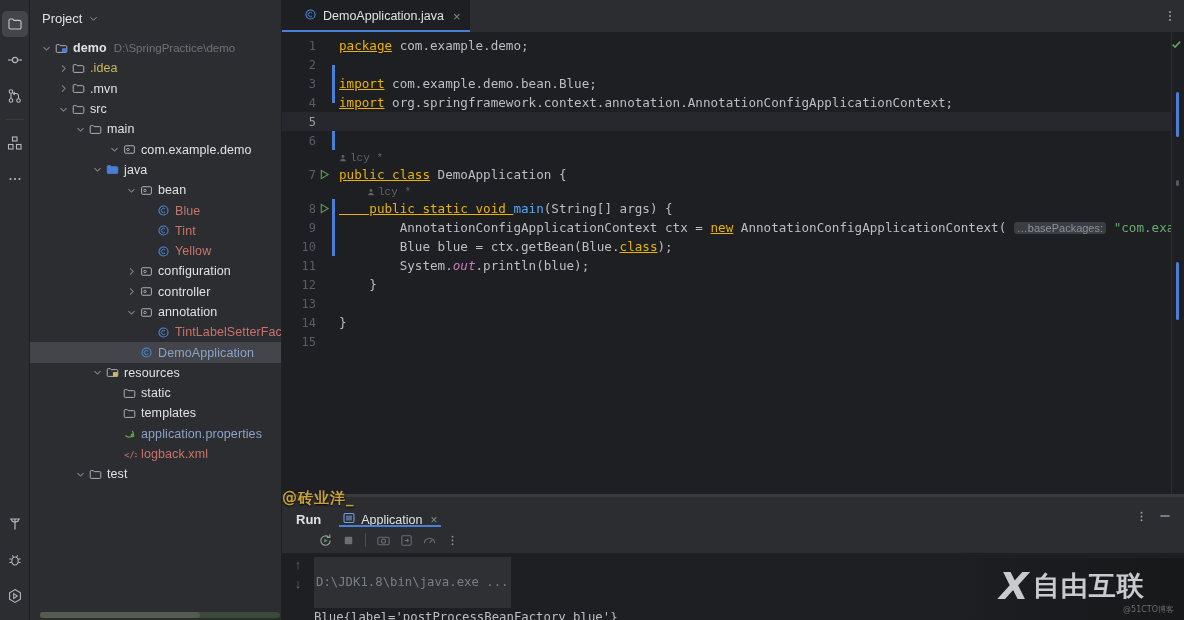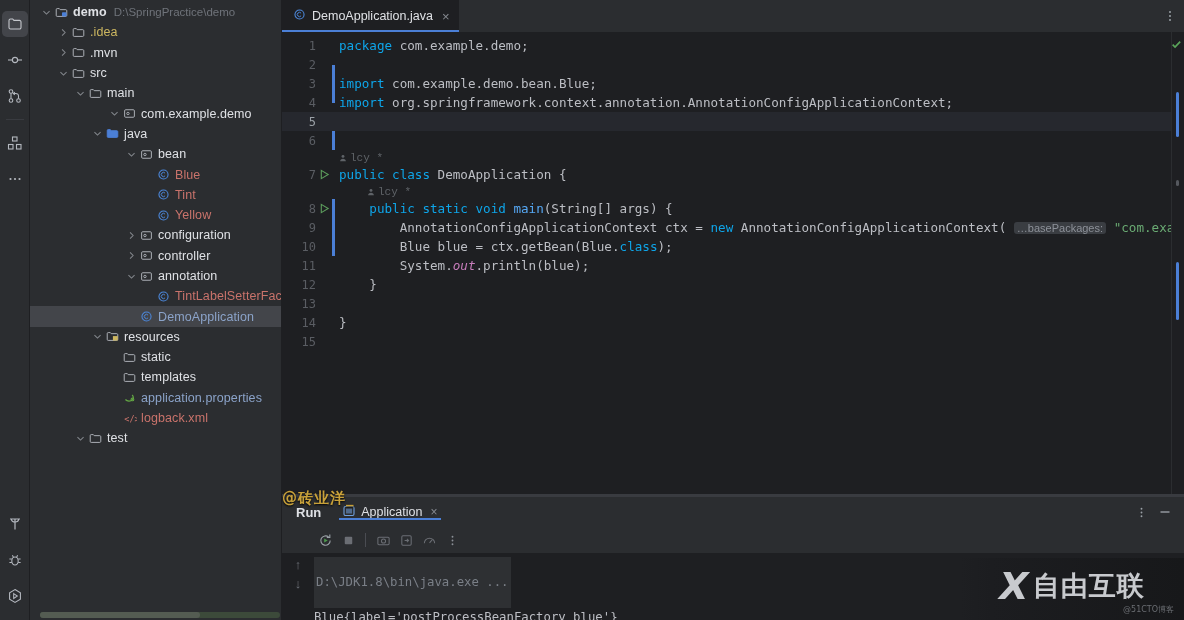--- a/index.html
+++ b/index.html
@@ -67,21 +67,21 @@
   .tree-hscroll i { display:block; height:6px; width:160px; background:#545c52; border-radius:3px; }
 
   
   .editor-col { flex: 1 1 auto; display: flex; flex-direction: column; min-width: 0; height: 620px; }
 
   .tabbar {
     height: 32px; flex: 0 0 32px; background: #2b2d30; display: flex; align-items: stretch;
     position: relative;
   }
   .etab {
-    display: flex; align-items: center; padding: 0 9px 0 11px; font-size: 12.5px;
+    display: flex; align-items: center; padding: 0 9px 0 22px; font-size: 12.5px;
     color: #9aa0a6; cursor: pointer; position: relative; gap: 6px;
   }
   .etab.active { background: #1e1f22; color: #dfe1e5; }
   .etab.active::after {
     content:''; position:absolute; left:0; right:0; bottom:0; height:2px; background:#4b7fd6;
   }
   .etab .cicon { flex: 0 0 auto; }
   .etab .xclose { font-size: 13px; color: #868a91; margin-left: 3px; line-height: 1; }
   .tabbar-menu { margin-left: auto; width: 28px; display:flex; align-items:center; justify-content:center; cursor:pointer; }
 
@@ -94,21 +94,21 @@
   .row.cur { background: #26282e; }
   .gutter {
     width: 54px; flex: 0 0 54px; display: flex; align-items: center; justify-content: flex-end;
     padding-right: 4px; color: #5a5d63; font-size: 12px; position: relative; height: 19px;
   }
   .gutter .lnum { width: 20px; text-align: right; }
   .gutter .runarrow { width: 16px; display:flex; align-items:center; justify-content:center; }
   .changebar { position: absolute; left: 50px; width: 3px; background: #4b7fd6; }
   .code { white-space: pre; padding-left: 3px; color: #bcbec4; }
 
-  .kw { color: #0ea5e9; }
+  .kw { color: #eab308; text-decoration: underline; }
   .str { color: #6aab73; }
   .fn { color: #56a8f5; }
   .fld-static { color: #c77dbb; font-style: italic; }
   .hint-pill {
     background: #3a3d42; color: #8d9199; border-radius: 3px;
     padding: 0 3px; font-size: 11px; font-family:"Liberation Sans", sans-serif;
   }
   .codevision {
     height: 15px; display:flex; align-items:center; color:#5f6368; font-size:11px;
     font-family:Liberation Mono, monospace; position: relative;
@@ -121,21 +121,21 @@
     background: #1e1f22; border-left: 1px solid #2b2d30;
   }
   .rg-mark { position: absolute; right: 5px; width: 3px; border-radius: 2px; }
   .rg-check { position: absolute; top: 6px; right: 2px; }
 
   
   .split-bar { height: 3px; flex: 0 0 3px; background: #393b40; }
 
   
   .run-panel { flex: 0 0 123px; height: 123px; background: #2b2d30; display:flex; flex-direction: column; }
-  .run-tabbar { height: 30px; flex:0 0 30px; display:flex; align-items:center; position: relative; }
+  .run-tabbar { height: 30px; flex:0 0 30px; display:flex; align-items:flex-end; position: relative; }
   .run-title { display:flex; align-items:center; padding: 0 14px 0 14px; font-size:13px; color:#dfe1e5; font-weight:bold; }
   .run-tab {
     display:flex; align-items:center; gap:6px; padding: 0 8px; font-size:12.5px; color:#dfe1e5;
     position: relative; cursor: pointer;
   }
   .run-tab.active::after { content:''; position:absolute; left:4px; right:4px; bottom:0; height:2px; background:#4b7fd6; }
   .run-tab .xclose { color:#868a91; font-size: 12px; margin-left:2px; }
   .run-actions { margin-left:auto; display:flex; align-items:center; gap:2px; padding-right:8px; }
   .icon-btn { width:22px; height:22px; display:flex; align-items:center; justify-content:center; cursor:pointer; border-radius:4px; }
 
@@ -243,20 +243,28 @@
           <svg width="16" height="16" viewBox="0 0 16 16">
               <path d="M8 1.6l5.4 3.1v6.6L8 14.4 2.6 11.3V4.7z" fill="none" stroke="#b4b8bf" stroke-width="1.1"></path>
               <path d="M6.7 5.6l3.6 2.4-3.6 2.4z" fill="none" stroke="#b4b8bf" stroke-width="1.05"></path>
             </svg>
         </span>
       </div>
     </div>
   </div>
 
   <div class="project-panel">
+    <div class="project-header">
+      <span>Project</span>
+      <span class="chev">
+        <svg width="9" height="9" viewBox="0 0 10 10">
+            <path d="M1.5 3.5 5 7l3.5-3.5" fill="none" stroke="#b4b8bf" stroke-width="1.1"></path>
+          </svg>
+      </span>
+    </div>
     <div class="tree" id="project-tree">
         <div class="tnode">
           <span style="flex:0 0 10px"></span>
           <span class="tarrow">
             <svg width="9" height="9" viewBox="0 0 10 10">
               <path d="M1.6 3.4 5 6.8l3.4-3.4" fill="none" stroke="#a8acb3" stroke-width="1.15"></path>
             </svg>
           </span>
           <span class="ticon">
             <svg width="13" height="13" viewBox="0 0 16 16">

